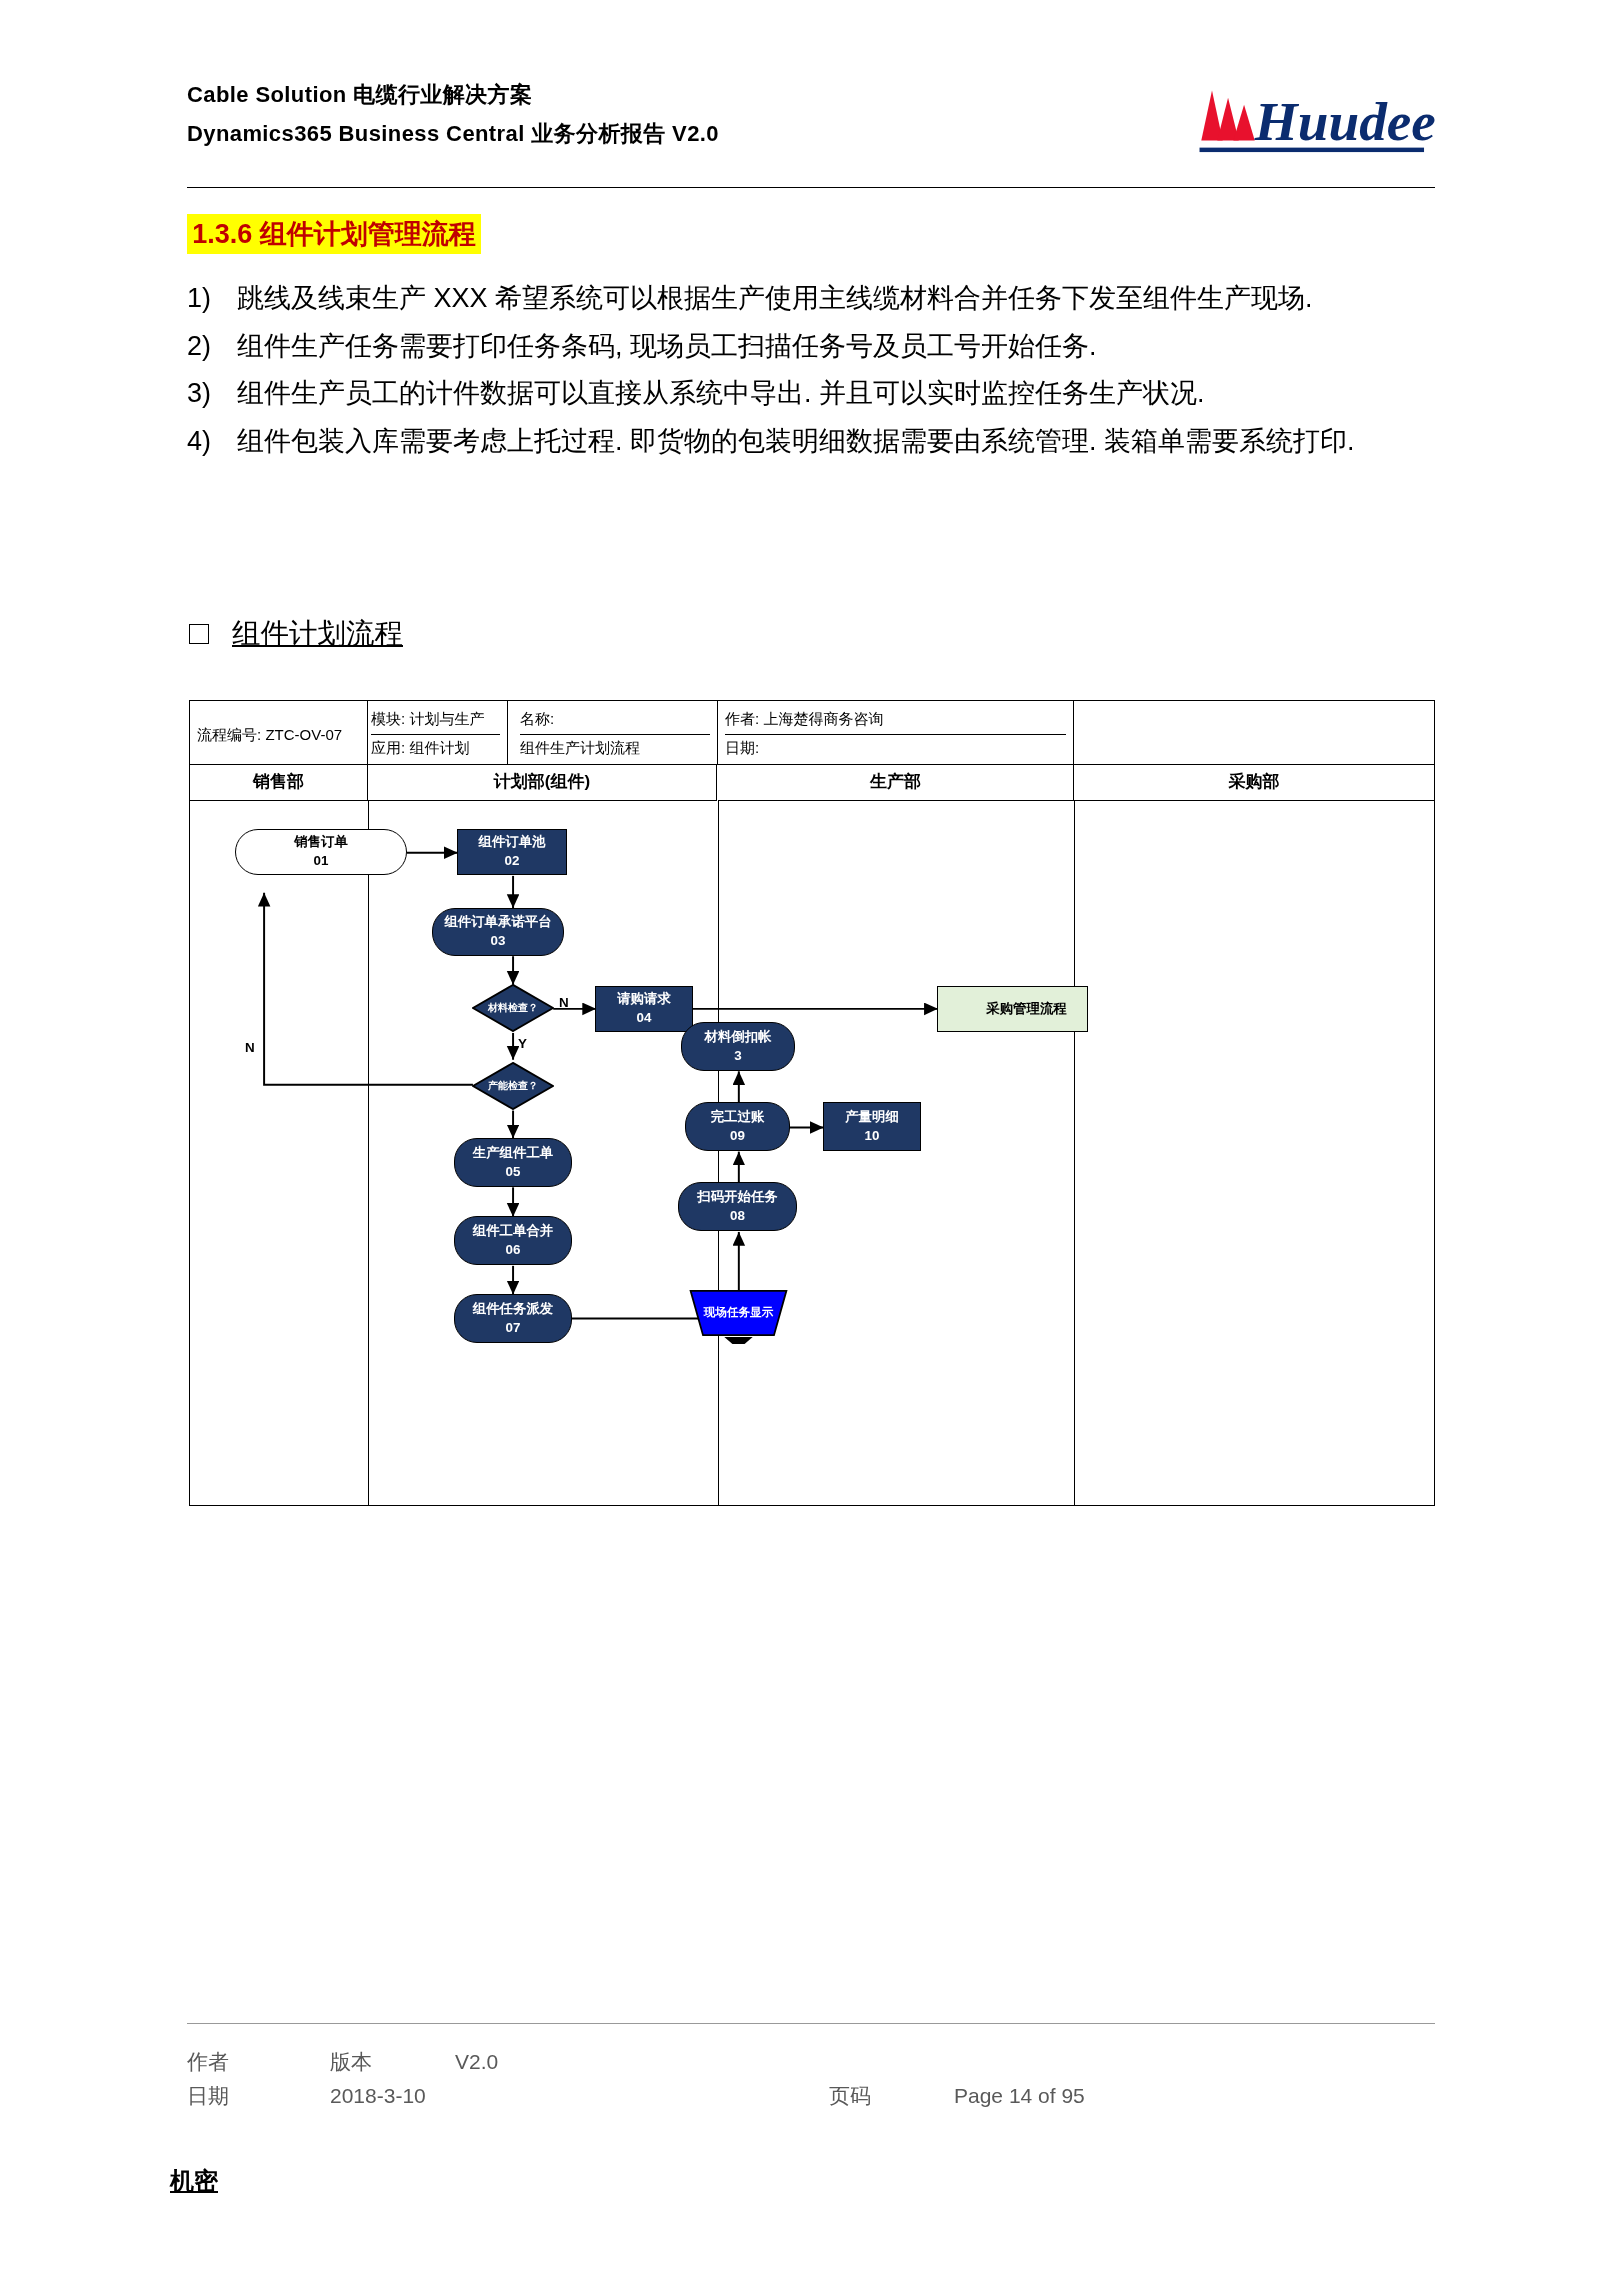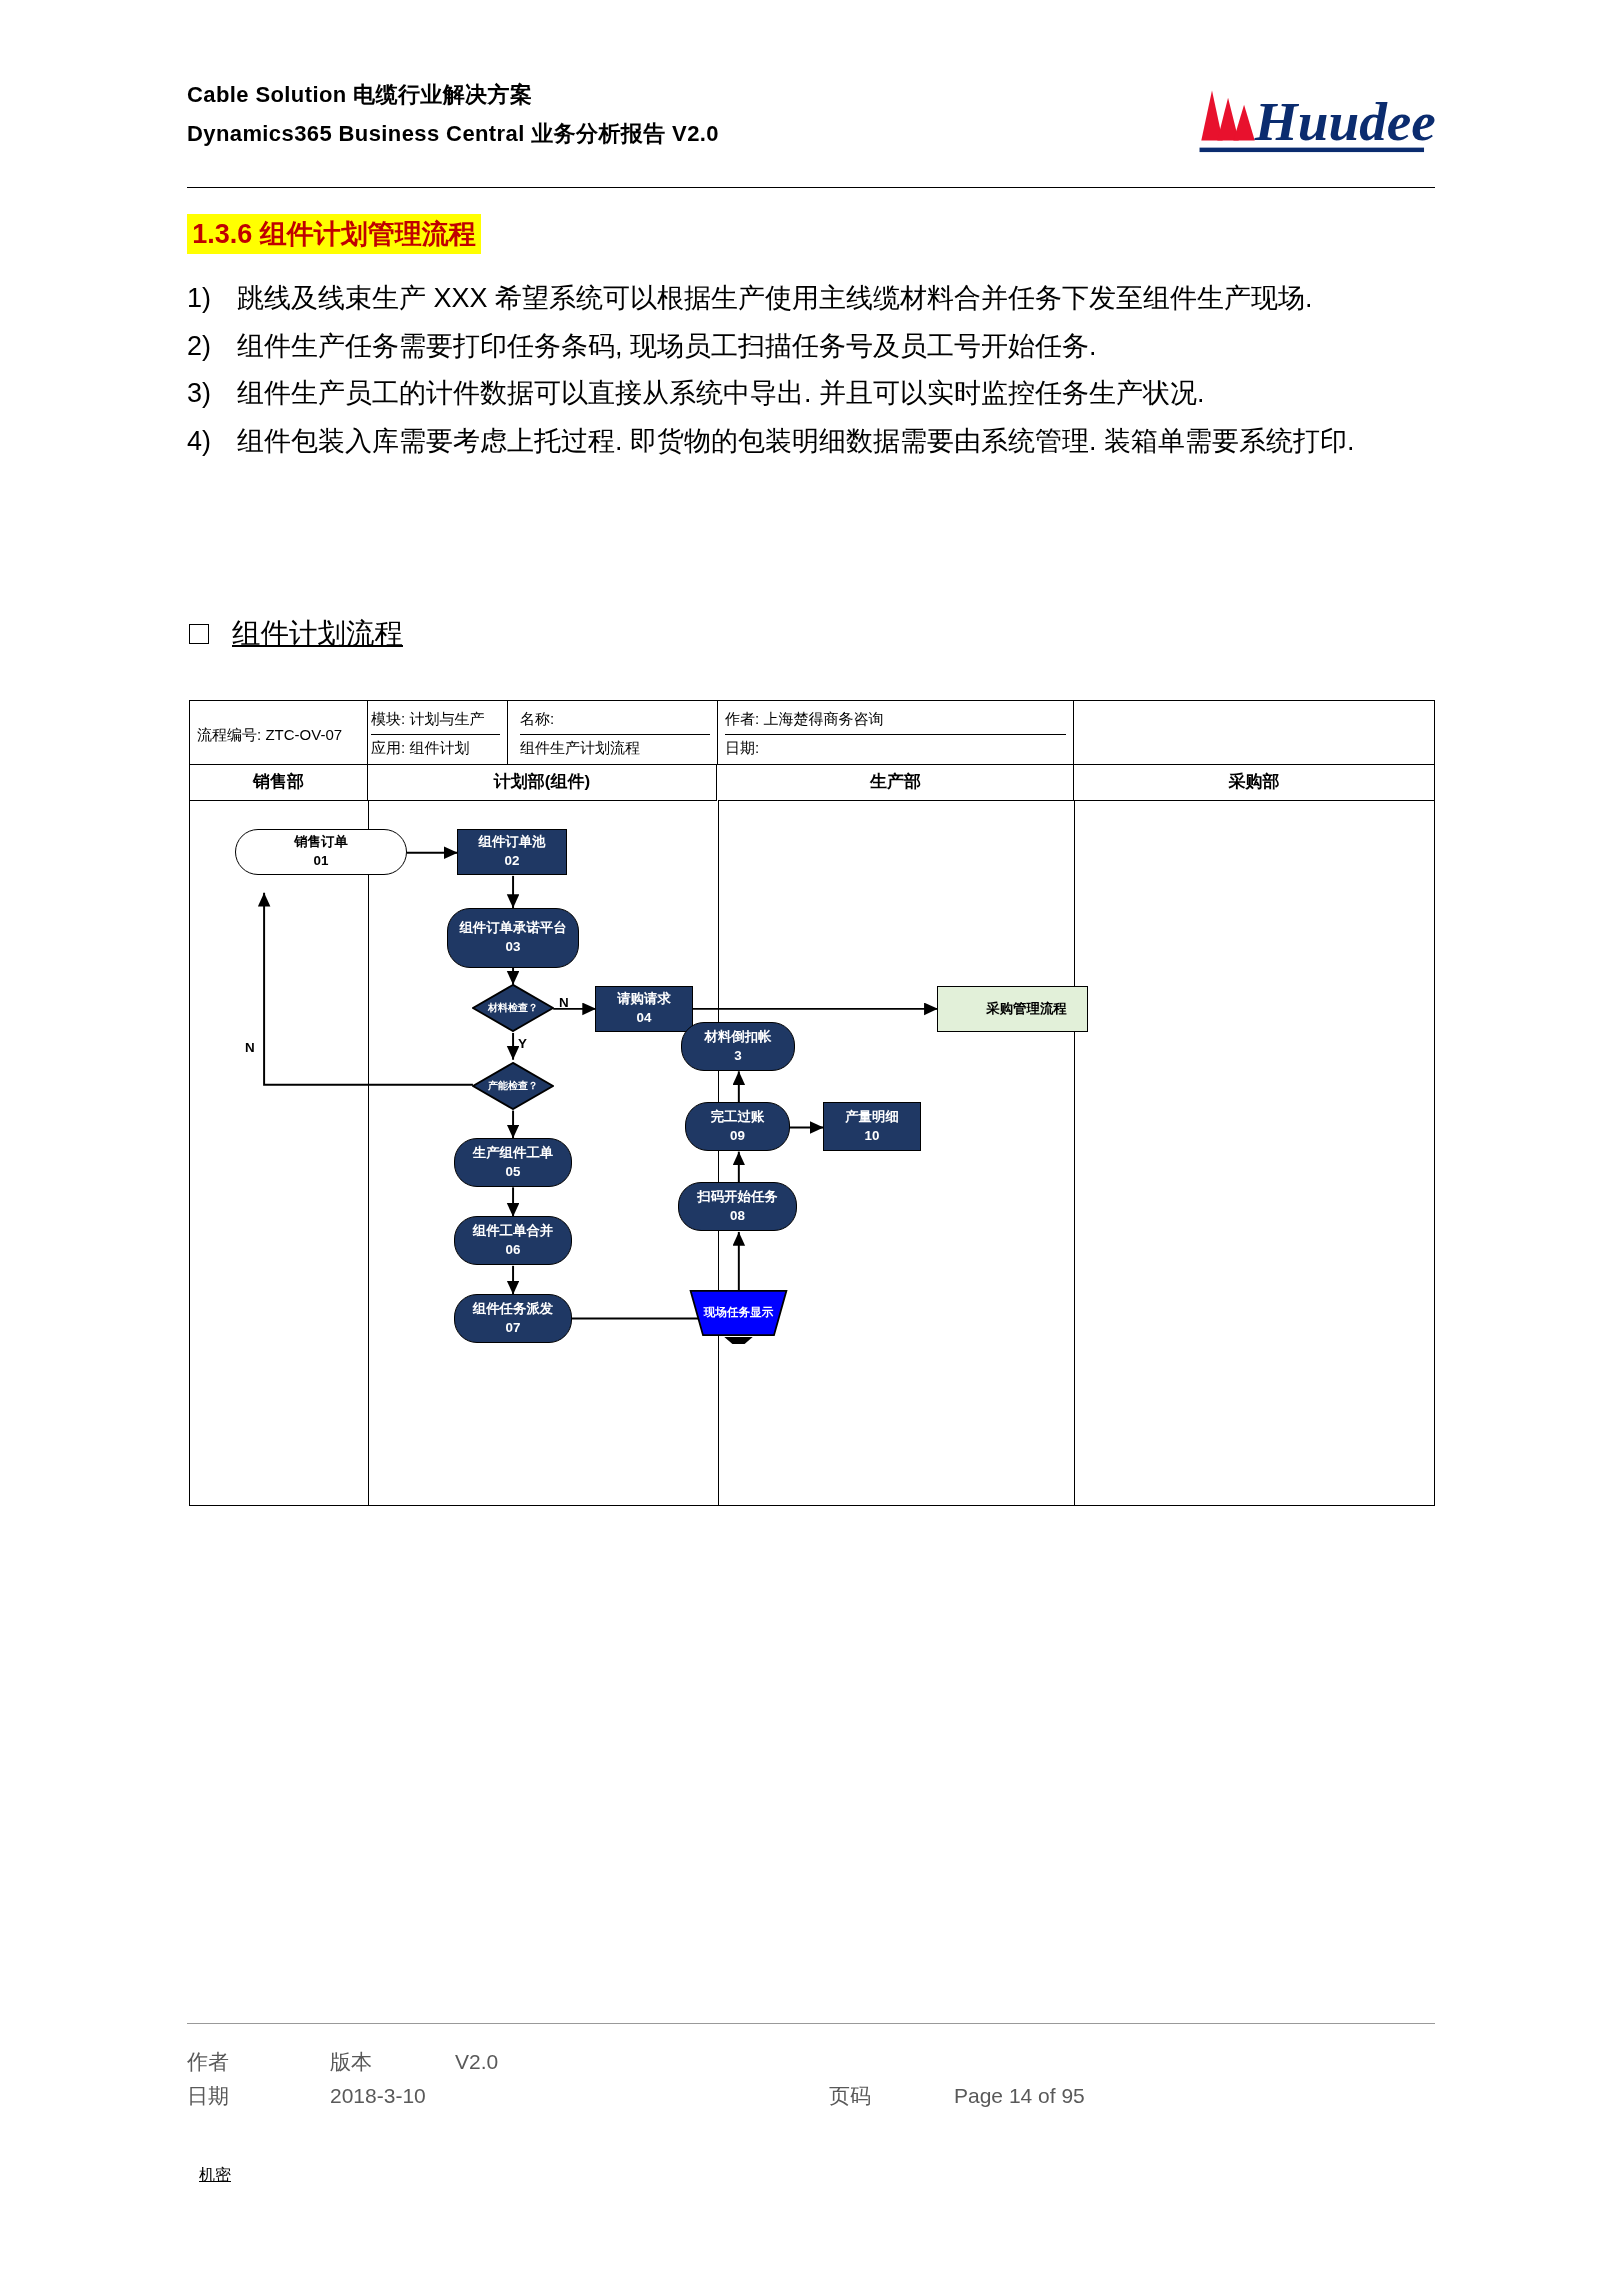--- a/index.html
+++ b/index.html
@@ -254,24 +254,24 @@
   .footer-row {
     display: flex;
     line-height: 34px;
   }
   .f-label { width: 143px; }
   .f-value { width: 499px; }
   .f-label2 { width: 125px; }
   .f-value2 { width: 267px; }
   .confidential {
     position: absolute;
-    left: 199px;
+    left: 170px;
     top: 2165px;
-    font-size: 16px;
-    font-weight: normal;
+    font-size: 24px;
+    font-weight: bold;
     text-decoration: underline;
   }
 </style>
 </head>
 <body>
 
 <div class="page">
 
   <div class="header">
     <div class="header-title-1">Cable Solution 电缆行业解决方案</div>
@@ -390,21 +390,21 @@
     <div class="node n-term" style="left:45px; top:128px; width:172px; height:46px;">
       <div>销售订单</div>
       <div class="nid">01</div>
     </div>
 
     <div class="node n-rect" style="left:267px; top:128px; width:110px; height:46px;">
       <div>组件订单池</div>
       <div class="nid">02</div>
     </div>
 
-    <div class="node n-round" style="left:257px; top:207px; width:132px; height:60px;">
+    <div class="node n-round" style="left:242px; top:207px; width:132px; height:48px;">
       <div>组件订单承诺平台</div>
       <div class="nid">03</div>
     </div>
 
     <div class="n-diamond-wrap" style="left:282px; top:283px; width:82px; height:48px;">
       <svg width="82" height="48" viewBox="0 0 92 54">
         <polygon points="46,1 91,27 46,53 1,27" fill="#1F3864" stroke="#000" stroke-width="2"></polygon>
       </svg>
       <div class="diamond-label">材料检查？</div>
     </div>

